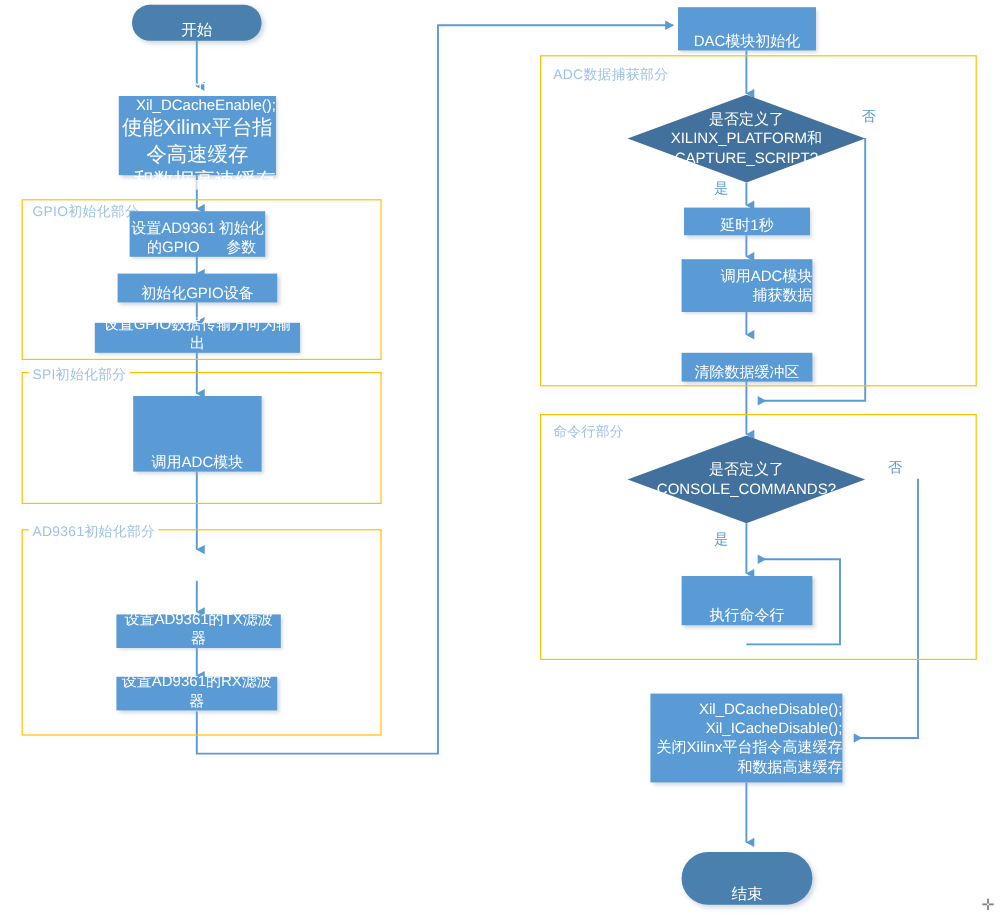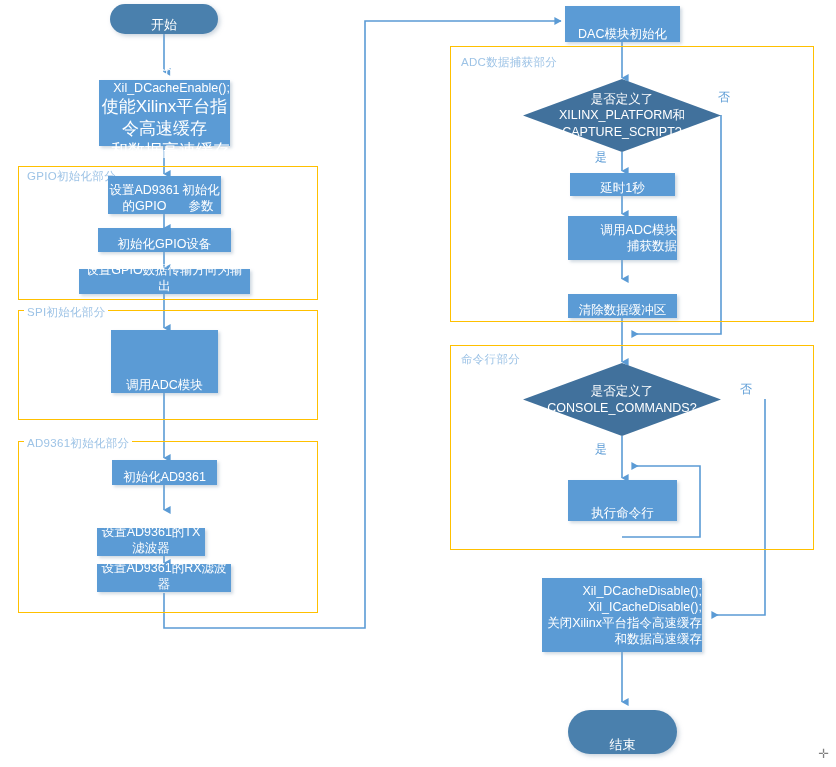--- a/index.html
+++ b/index.html
@@ -124,25 +124,22 @@
   </div>
 
   <div class="node rect" style="left:79px;top:269px;width:171px;height:25px;">
     <span class="inner">设置GPIO数据传输方向为输出</span>
   </div>
 
   <div class="node rect" style="left:111px;top:330px;width:107px;height:63px;">
     <span class="inner">调用ADC模块</span>
   </div>
 
-  <div class="node rect" style="left:112px;top:460px;width:105px;height:25px;">
-    <span class="inner">初始化AD9361</span>
-  </div>
-
-  <div class="node rect" style="left:97px;top:512px;width:108px;height:28px;margin-top:16px;">
+
+  <div class="node rect" style="left:97px;top:512px;width:137px;height:28px;">
     <span class="inner">设置AD9361的TX滤波器</span>
   </div>
 
   <div class="node rect" style="left:97px;top:564px;width:134px;height:28px;">
     <span class="inner">设置AD9361的RX滤波器</span>
   </div>
 
   <div class="node rect" style="left:565px;top:6px;width:115px;height:36px;">
     <span class="inner">DAC模块初始化</span>
   </div>

